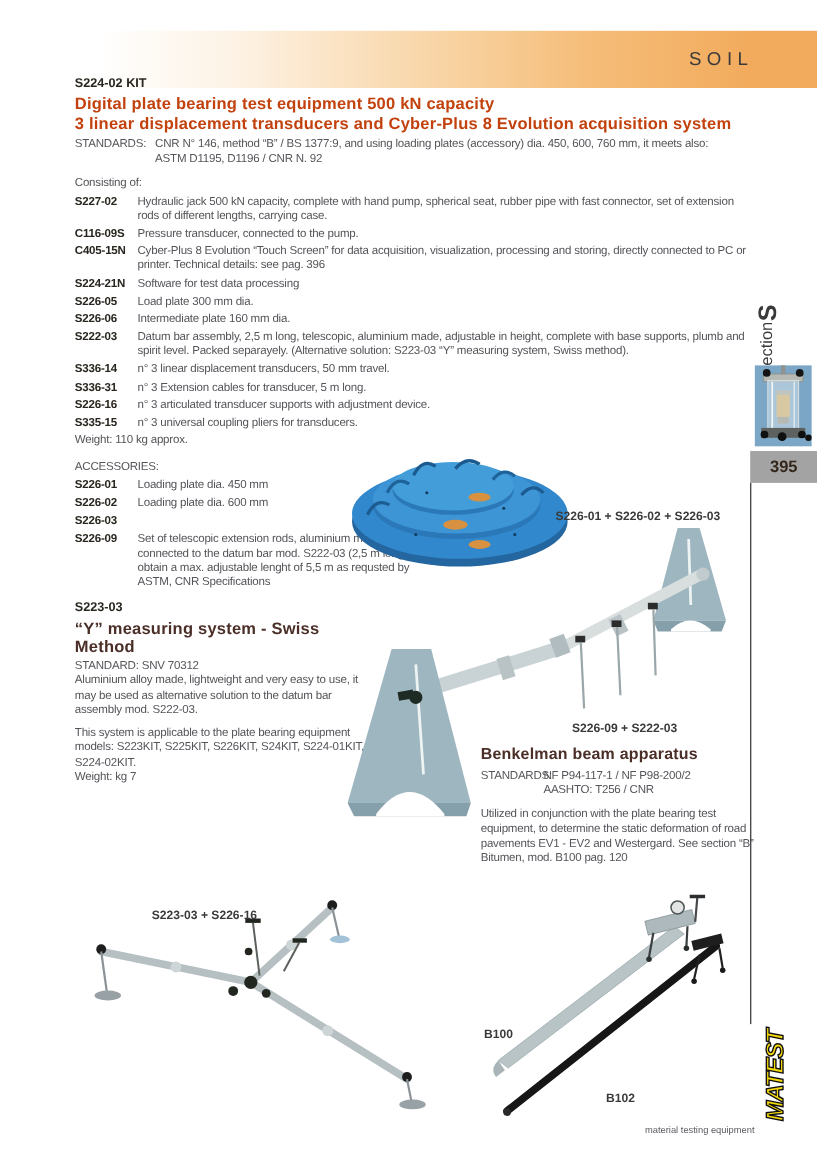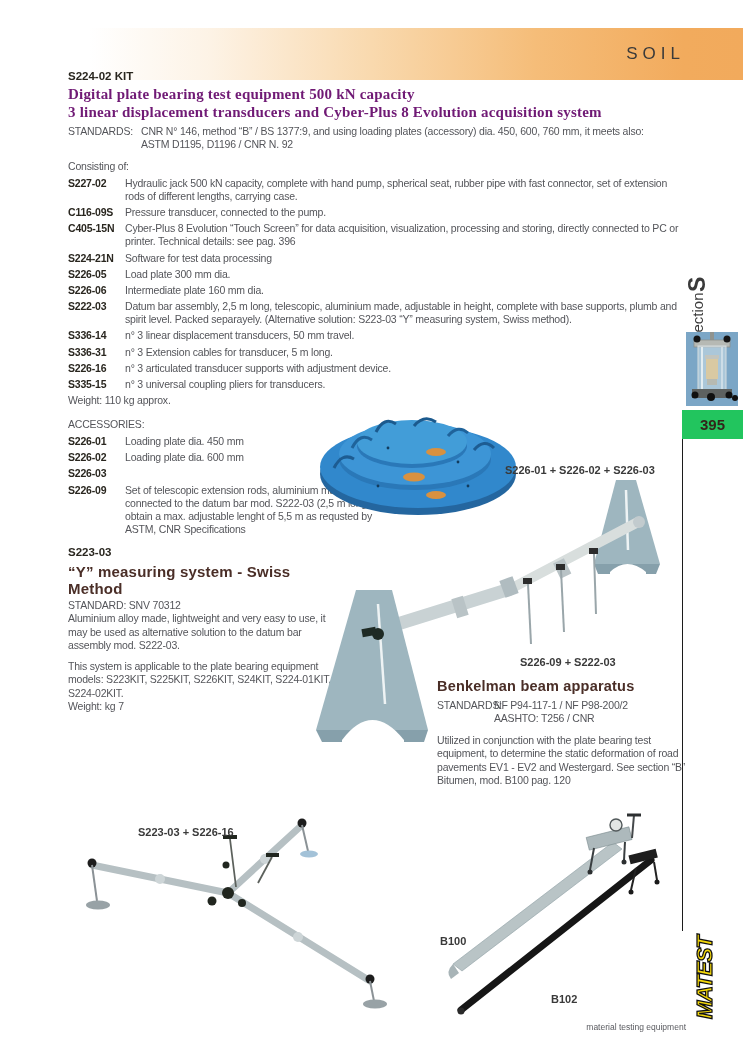--- a/index.html
+++ b/index.html
@@ -14,21 +14,21 @@
     position:absolute; top:8px; left:0; width:743px; height:52px;
     background:linear-gradient(90deg,#ffffff 0%,#ffffff 12%,#fdf3e6 28%,#f9d9ae 50%,#f5bd79 72%,#f2ab5d 92%,#f2aa5c 100%);
     display:flex; align-items:center; justify-content:flex-end;
     padding-right:58px; box-sizing:border-box;margin-top:20px;
   }
   .header-title { font-size:17px; letter-spacing:5px; color:#3a3a3a; font-weight:400; }
 
   
   .kit { position:absolute; left:68px; top:70px; width:616px; font-size:10.5px; line-height:13px; letter-spacing:-0.2px; }
   .code-title { font-size:11.5px; font-weight:bold; color:#29261f; margin-bottom:3px; letter-spacing:0; }
-  .kit-title { font-size:15px; font-weight:bold; color:#701a75; line-height:17.5px; letter-spacing:0.2px;font-family:Liberation Serif, serif; }
+  .kit-title { font-size:15px; font-weight:bold; color:#c2410c; line-height:17.5px; letter-spacing:0.2px; }
   .standards-row { display:flex; margin-top:4px; }
   .std-label { width:73px; flex:none; }
   .std-indent { margin-left:73px; }
   .consisting { margin:9px 0 4px; }
   .row { display:flex; margin-bottom:3.2px; }
   .row .code { width:57px; flex:none; font-weight:bold; color:#29261f; }
   .row .desc { flex:1; }
   .weight-line { margin-top:2px; }
   .acc-label { margin:11px 0 4px; }
   .acc-rows { width:332px; }
@@ -56,21 +56,21 @@
   .section-tab {
     position:absolute; left:684px; top:226px; height:114px;
     writing-mode:vertical-rl; transform:rotate(180deg);
     display:flex; align-items:center; color:#3a3a3a;
   }
   .section-word { font-size:15px; }
   .section-letter { font-size:23px; font-weight:bold; }
   .sidebar-photo { position:absolute; left:686px; top:332px; }
   .page-badge {
     position:absolute; left:682px; top:410px; width:61px; height:29px;
-    background:#22c55e; display:flex; align-items:center; justify-content:center;
+    background:#a3a3a3; display:flex; align-items:center; justify-content:center;
     font-size:15px; font-weight:bold; color:#33261a;
   }
   .v-line { position:absolute; left:682px; top:439px; width:1px; height:492px; background:#1c1c1c; }
   .brand-logo {
     position:absolute; left:692px; top:933px; height:86px;
     writing-mode:vertical-rl; transform:rotate(180deg);
     font-size:22px; font-weight:bold; font-style:italic;
     color:#f5d90a; -webkit-text-stroke:1.3px #101010;
     letter-spacing:-1px;
   }

